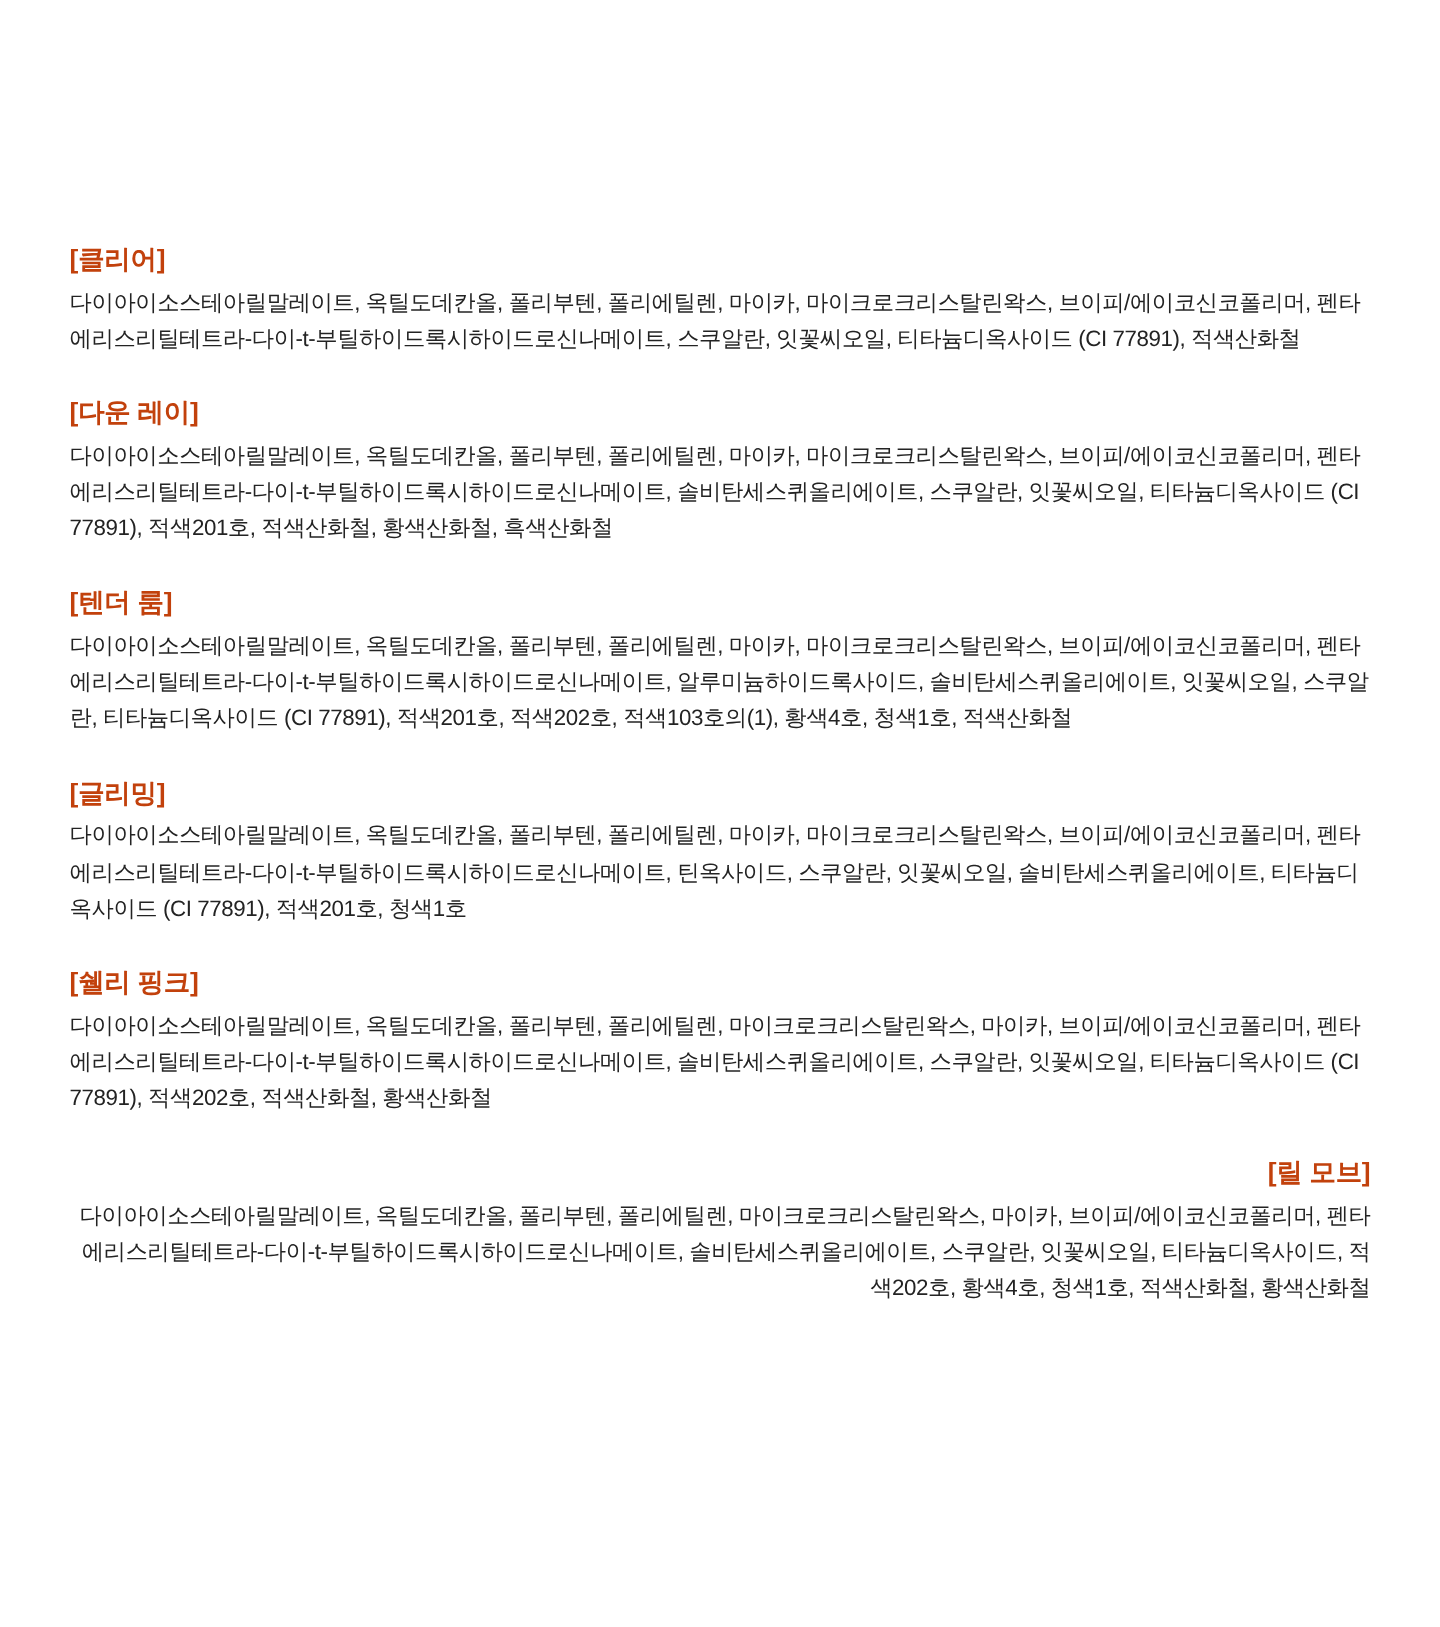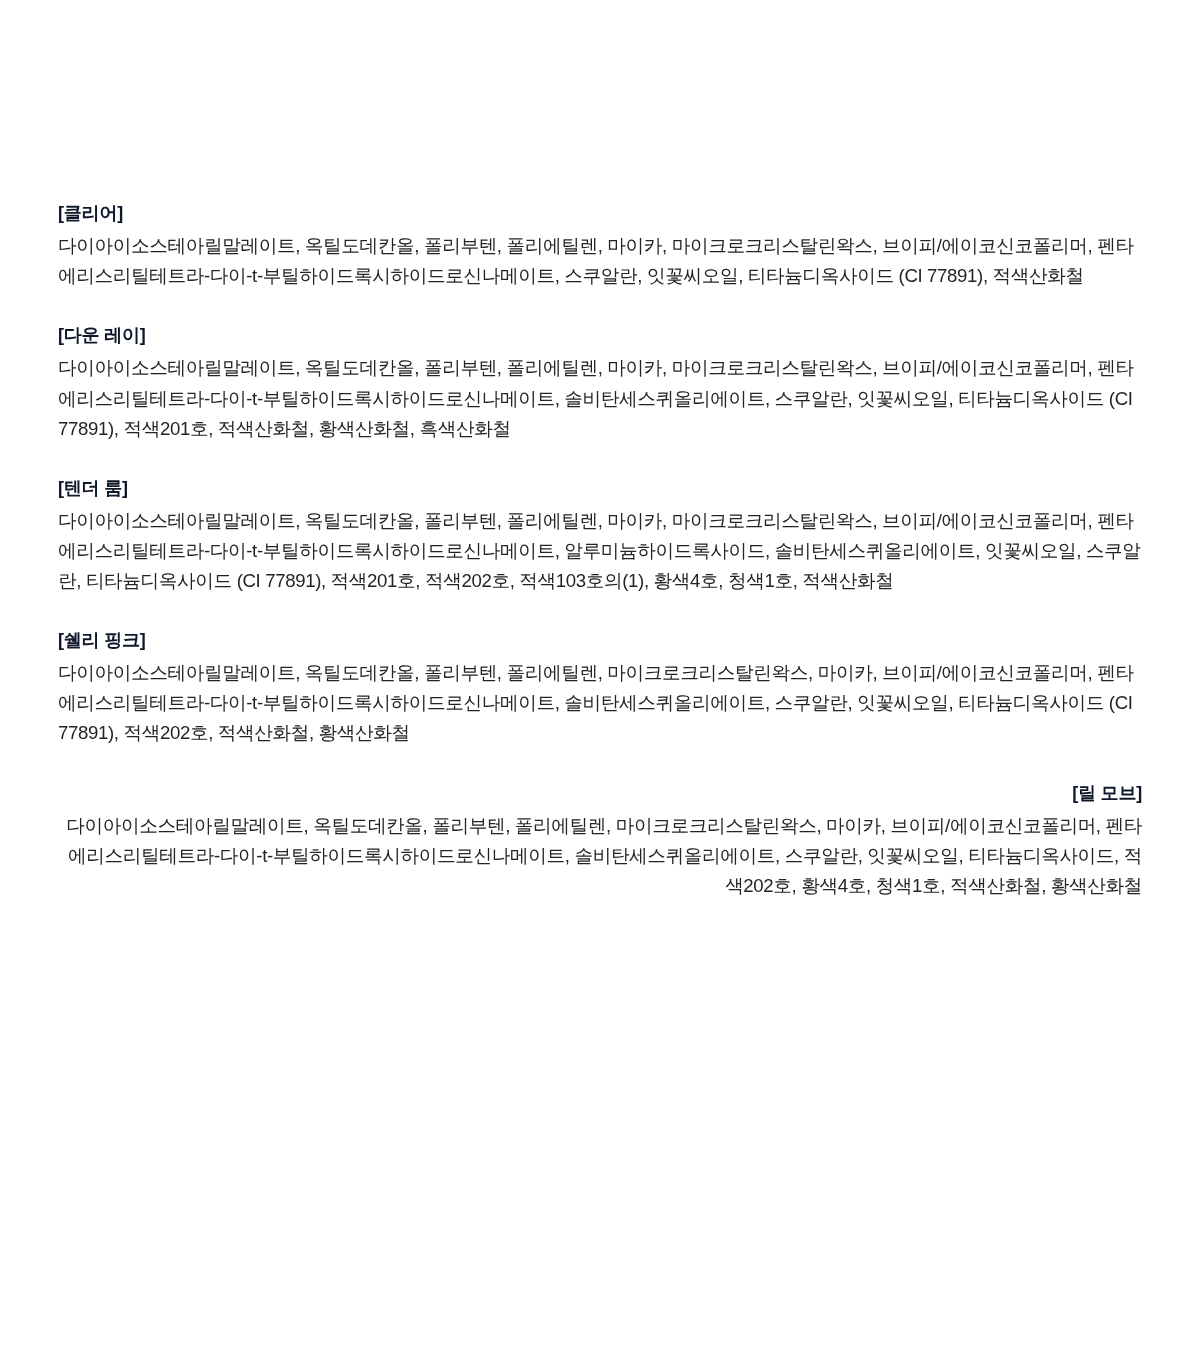--- a/index.html
+++ b/index.html
@@ -41,23 +41,23 @@
     color: #141414;
   }
   .section {
     margin-bottom: 31px;
   }
   .section:last-child {
     margin-bottom: 0;
     text-align: right;
   }
   .section-label {
-    font-size: 18px;
+    font-size: 22px;
     font-weight: bold;
-    color: #0f172a;
+    color: #c2410c;
     letter-spacing: -0.2px;
     margin: 0 0 5px 0;
     line-height: 1.45;
   }
   .section-body {
     font-size: 18.6px;
     font-weight: 500;
     color: #232323;
     line-height: 1.62;
     letter-spacing: -0.35px;
@@ -81,20 +81,24 @@
     <div class="section-label">[다운 레이]</div>
     <p class="section-body">다이아이소스테아릴말레이트, 옥틸도데칸올, 폴리부텐, 폴리에틸렌, 마이카, 마이크로크리스탈린왁스, 브이피/에이코신코폴리머, 펜타에리스리틸테트라-다이-t-부틸하이드록시하이드로신나메이트, 솔비탄세스퀴올리에이트, 스쿠알란, 잇꽃씨오일, 티타늄디옥사이드 (CI 77891), 적색201호, 적색산화철, 황색산화철, 흑색산화철</p>
   </div>
 
   <div class="section">
     <div class="section-label">[텐더 룸]</div>
     <p class="section-body">다이아이소스테아릴말레이트, 옥틸도데칸올, 폴리부텐, 폴리에틸렌, 마이카, 마이크로크리스탈린왁스, 브이피/에이코신코폴리머, 펜타에리스리틸테트라-다이-t-부틸하이드록시하이드로신나메이트, 알루미늄하이드록사이드, 솔비탄세스퀴올리에이트, 잇꽃씨오일, 스쿠알란, 티타늄디옥사이드 (CI 77891), 적색201호, 적색202호, 적색103호의(1), 황색4호, 청색1호, 적색산화철</p>
   </div>
 
 
+  <div class="section">
+    <div class="section-label">[글리밍]</div>
+    <p class="section-body">다이아이소스테아릴말레이트, 옥틸도데칸올, 폴리부텐, 폴리에틸렌, 마이카, 마이크로크리스탈린왁스, 브이피/에이코신코폴리머, 펜타에리스리틸테트라-다이-t-부틸하이드록시하이드로신나메이트, 틴옥사이드, 스쿠알란, 잇꽃씨오일, 솔비탄세스퀴올리에이트, 티타늄디옥사이드 (CI 77891), 적색201호, 청색1호</p>
+  </div>
 
   <div class="section">
     <div class="section-label">[쉘리 핑크]</div>
     <p class="section-body">다이아이소스테아릴말레이트, 옥틸도데칸올, 폴리부텐, 폴리에틸렌, 마이크로크리스탈린왁스, 마이카, 브이피/에이코신코폴리머, 펜타에리스리틸테트라-다이-t-부틸하이드록시하이드로신나메이트, 솔비탄세스퀴올리에이트, 스쿠알란, 잇꽃씨오일, 티타늄디옥사이드 (CI 77891), 적색202호, 적색산화철, 황색산화철</p>
   </div>
 
   <div class="section">
     <div class="section-label">[릴 모브]</div>
     <p class="section-body">다이아이소스테아릴말레이트, 옥틸도데칸올, 폴리부텐, 폴리에틸렌, 마이크로크리스탈린왁스, 마이카, 브이피/에이코신코폴리머, 펜타에리스리틸테트라-다이-t-부틸하이드록시하이드로신나메이트, 솔비탄세스퀴올리에이트, 스쿠알란, 잇꽃씨오일, 티타늄디옥사이드, 적색202호, 황색4호, 청색1호, 적색산화철, 황색산화철</p>
   </div>

